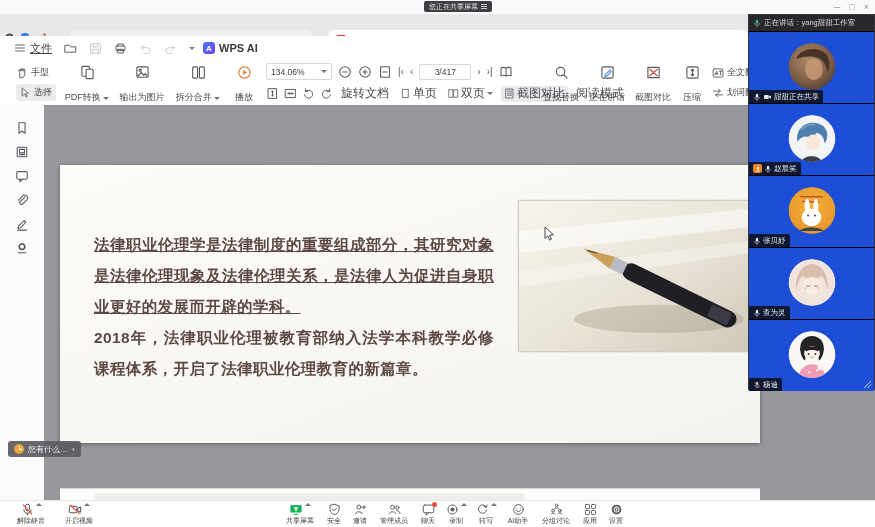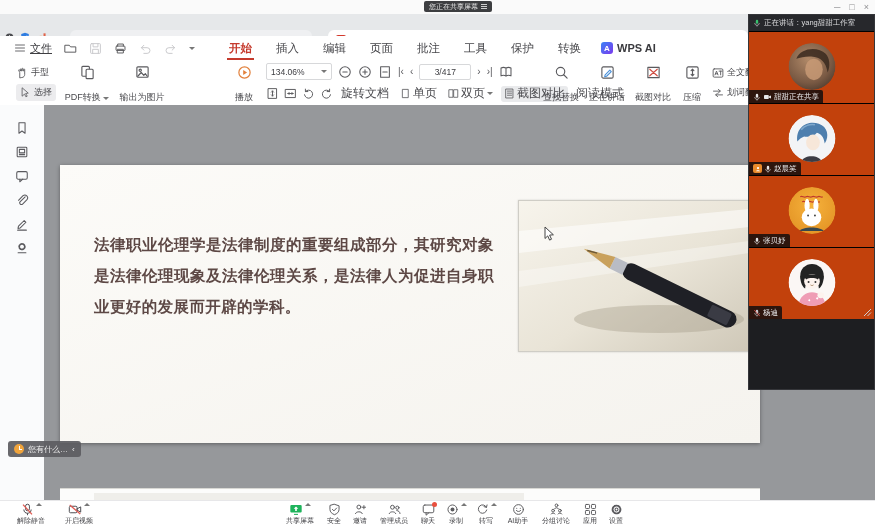--- a/index.html
+++ b/index.html
@@ -69,21 +69,21 @@
 
   
   .assist-chip{left:8px;top:441px;height:16px;background:rgba(92,92,97,.93);border-radius:3px;color:#f0f0f0;font-size:8px;display:flex;align-items:center;gap:4px;padding:0 6px;z-index:20;}
   .clock-dot{width:10px;height:10px;border-radius:50%;background:#f0a43c;position:relative;}
   .clock-dot::after{content:"";position:absolute;left:4.5px;top:2px;width:1px;height:3.5px;background:#fff;}
   .clock-dot::before{content:"";position:absolute;left:4.5px;top:5px;width:3px;height:1px;background:#fff;}
 
   
   .panel{left:748px;top:14px;width:127px;height:376px;background:#1d1e21;z-index:40;border:1px solid #35363a;box-sizing:border-box;}
   .panel-header{height:16px;background:#27282c;display:flex;align-items:center;gap:3px;padding:0 4px;color:#dcdcde;font-size:7.5px;white-space:nowrap;overflow:hidden;}
-  .tile{position:relative;height:71px;background:#c2410c;border-top:1px solid #000;text-decoration:underline;}
+  .tile{position:relative;height:71px;background:#1d4ed8;border-top:1px solid #000;text-decoration:underline;}
   .avatar{position:absolute;left:50%;top:11px;transform:translateX(-50%);width:47px;height:47px;border-radius:50%;overflow:hidden;}
   .chip{position:absolute;left:0;bottom:0;height:13px;background:rgba(12,12,14,.82);display:flex;align-items:center;gap:2px;padding:0 4px;color:#ececee;font-size:7.5px;white-space:nowrap;border-radius:0 2px 0 0;}
   .host-badge{width:9px;height:9px;border-radius:2px;background:#e98a2b;display:flex;align-items:center;justify-content:center;}
   .rhandle{position:absolute;right:2px;bottom:2px;}
 
   
   .bottombar{left:0;top:500px;width:875px;height:27px;background:#fff;border-top:1px solid #e7e7e9;z-index:30;}
   .bctl{position:absolute;top:2px;display:flex;flex-direction:column;align-items:center;justify-content:space-between;height:23px;cursor:pointer;}
   .bctl .lbl{font-size:7px;color:#3f3f43;white-space:nowrap;}
   .icwrap{display:flex;align-items:flex-start;gap:2px;height:13px;}
@@ -176,30 +176,20 @@
       </span>
     <span class="mi">
         <svg width="13" height="13" viewBox="0 0 16 16" class="ic" style="stroke:#c9c9cc;">
           <path d="M13 7H6a3.5 3.5 0 0 0 0 7h4"></path>
           <path d="M10 4l3 3-3 3"></path>
         </svg>
       </span>
     <span class="mi">
         <span class="caret down"></span>
       </span>
-    <span class="menu-tabs">
-      <span class="mtab active">开始</span>
-      <span class="mtab">插入</span>
-      <span class="mtab">编辑</span>
-      <span class="mtab">页面</span>
-      <span class="mtab">批注</span>
-      <span class="mtab">工具</span>
-      <span class="mtab">保护</span>
-      <span class="mtab">转换</span>
-    </span>
     <span class="wpsai">
       <span class="ai-badge">A</span>
       <span>WPS AI</span>
     </span>
   </div>
 
   <div class="abs ribbon">
     <div class="abs stack2" style="left:16px;top:4px;">
       <span class="hrow">
         <svg width="12" height="12" viewBox="0 0 16 16" class="ic">
@@ -223,20 +213,27 @@
         </svg>
       <span class="rlbl">输出为图片</span>
     </div>
     <div class="bigbtn" style="left:62px;width:50px;">
       <svg width="15" height="15" viewBox="0 0 16 16" class="ic">
           <rect x="2" y="1.5" width="8" height="10.5" rx="1"></rect>
           <rect x="6.5" y="4.5" width="7.5" height="10" rx="1" fill="#fff"></rect>
         </svg>
       <span class="rlbl"><span>PDF转换</span> <span class="caret down"></span></span>
     </div>
+    <div class="bigbtn" style="left:172px;width:52px;">
+      <svg width="15" height="15" viewBox="0 0 16 16" class="ic">
+          <rect x="1.8" y="2" width="5.2" height="12" rx="1"></rect>
+          <rect x="9" y="2" width="5.2" height="12" rx="1"></rect>
+        </svg>
+      <span class="rlbl"><span>拆分合并</span> <span class="caret down"></span></span>
+    </div>
     <div class="bigbtn" style="left:228px;width:32px;">
       <svg width="15" height="15" viewBox="0 0 16 16">
           <circle cx="8" cy="8" r="6" fill="none" stroke="#e2813d" stroke-width="1.3"></circle>
           <path d="M6.6 5.4v5.2l4.2-2.6z" fill="#e2813d"></path>
         </svg>
       <span class="rlbl">播放</span>
     </div>
 
     <div class="abs hrow" style="left:266px;top:3px;gap:6px;">
       <span class="zoombox">
@@ -392,21 +389,22 @@
         <svg width="14" height="14" viewBox="0 0 16 16" class="ic">
           <circle cx="8" cy="6.5" r="3.2" stroke-width="2" stroke-dasharray="2 1.2"></circle>
           <path d="M3.5 13.5h9"></path>
         </svg>
       </span>
   </div>
 
   <div class="abs docarea">
     <div class="page">
       <div class="paras">
-        <p style="color: rgb(93, 72, 69);">法律职业伦理学是法律制度的重要组成部分，其研究对象是法律伦理现象及法律伦理关系，是法律人为促进自身职业更好的发展而开辟的学科。</p>
+        <p style="color: rgb(93, 72, 69); text-decoration: underline;">法律职业伦理学是法律制度的重要组成部分，其研究对象是法律伦理现象及法律伦理关系，是法律人为促进自身职业更好的发展而开辟的学科。</p>
+        <p style="color: rgb(93, 72, 69);">2018年，法律职业伦理被教育部纳入法学本科教学必修课程体系，开启了法律职业伦理教育的新篇章。</p>
       </div>
       <div class="photo">
         <svg width="230" height="150" viewBox="0 0 230 150">
           <defs>
             <linearGradient id="paper" x1="0" y1="0" x2="1" y2="1">
               <stop offset="0" stop-color="#f7f4ec"></stop>
                 <stop offset=".55" stop-color="#e9e4d7"></stop>
                 <stop offset="1" stop-color="#cfc8b8"></stop>
             </linearGradient>
           </defs>
@@ -523,20 +521,39 @@
       </span>
       <span class="chip">
         <svg width="8" height="8" viewBox="0 0 16 16">
             <rect x="5.6" y="1.5" width="4.8" height="8" rx="2.4" fill="#e6e6e8"></rect>
             <path d="M3.5 8c0 3 2 4.6 4.5 4.6S12.5 11 12.5 8M8 12.6V15" stroke="#e6e6e8" fill="none" stroke-width="1.3"></path>
           </svg>
         <span>张贝妤</span>
       </span>
     </div>
 
+    <div class="tile">
+      <span class="avatar">
+        <svg width="47" height="47" viewBox="0 0 48 48">
+          <circle cx="24" cy="24" r="24" fill="#f1e4dc"></circle>
+          <path d="M8 32C6 14 16 5 24 5s18 9 16 27c-2-9-4-13-6-15-4 4-16 4-20 0-2 2-4 6-6 15z" fill="#d9bfae"></path>
+          <ellipse cx="24" cy="27" rx="9" ry="9" fill="#f9ece3"></ellipse>
+          <path d="M18 27c1.5 1.2 3 1.2 4.5 0M26 27c1.5 1.2 3 1.2 4.5 0" stroke="#9c7c6c" fill="none" stroke-width="1"></path>
+          <circle cx="17.5" cy="30" r="1.6" fill="#f3c1b4" opacity=".7"></circle>
+            <circle cx="30.5" cy="30" r="1.6" fill="#f3c1b4" opacity=".7"></circle>
+        </svg>
+      </span>
+      <span class="chip">
+        <svg width="8" height="8" viewBox="0 0 16 16">
+            <rect x="5.6" y="1.5" width="4.8" height="8" rx="2.4" fill="#e6e6e8"></rect>
+            <path d="M3.5 8c0 3 2 4.6 4.5 4.6S12.5 11 12.5 8M8 12.6V15" stroke="#e6e6e8" fill="none" stroke-width="1.3"></path>
+          </svg>
+        <span>查为灵</span>
+      </span>
+    </div>
 
     <div class="tile">
       <span class="avatar">
         <svg width="47" height="47" viewBox="0 0 48 48">
           <circle cx="24" cy="24" r="24" fill="#fbf7f5"></circle>
           <circle cx="24" cy="17" r="12" fill="#232323"></circle>
           <path d="M12 17c0 8 3 12 5 13l1-9zM36 17c0 8-3 12-5 13l-1-9z" fill="#232323"></path>
           <ellipse cx="24" cy="23" rx="8" ry="7.5" fill="#fdf3ee"></ellipse>
           <path d="M16 18c2-3 14-3 16 0l-2 3c-3-2-9-2-12 0z" fill="#232323"></path>
           <circle cx="20.5" cy="23.5" r="1" fill="#333"></circle>

